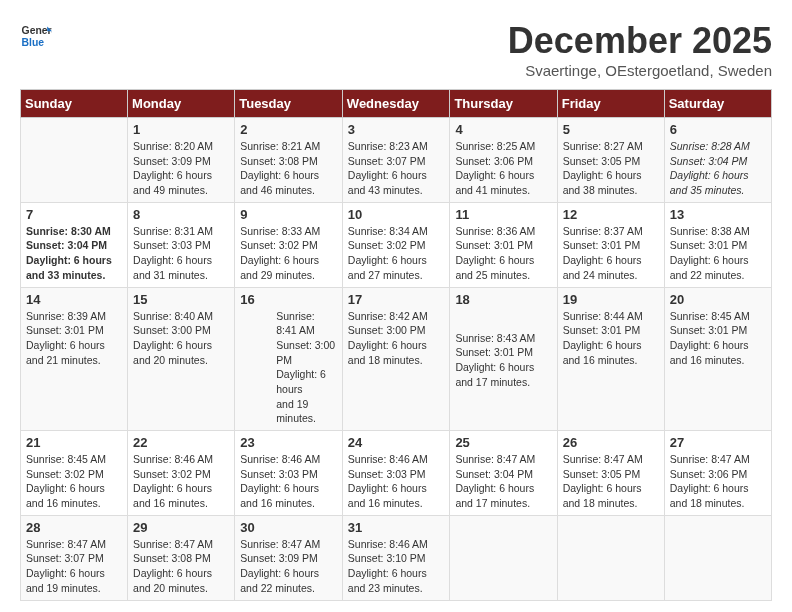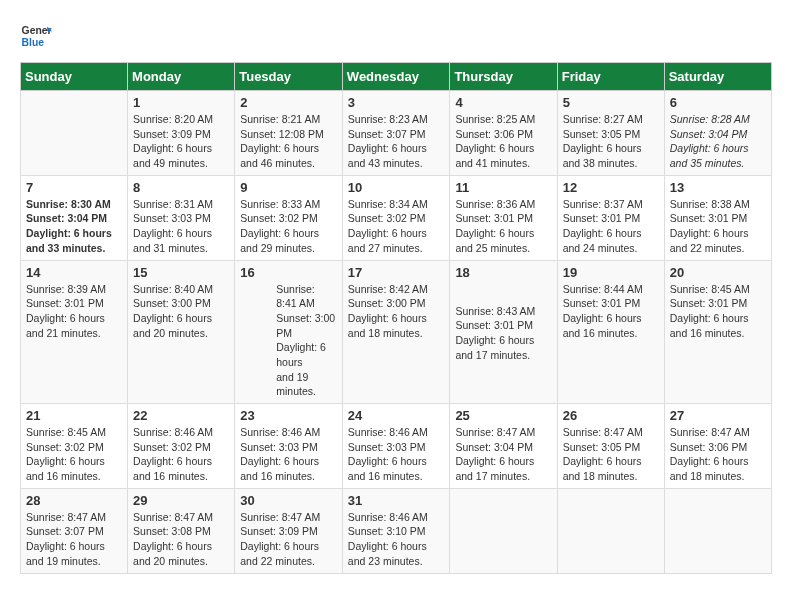--- a/index.html
+++ b/index.html
@@ -36,21 +36,21 @@
     .subtitle {
       font-size: 15px;
       color: #555;
     }
     table {
       width: 100%;
       border-collapse: collapse;
       font-size: 11px;
     }
     thead tr th {
-      background-color: #15803d;
+      background-color: #7f1d1d;
       color: #fff;
       padding: 6px 4px;
       text-align: left;
       font-size: 13px;
       font-weight: bold;
       border: 1px solid #ccc;
     }
     tbody tr td {
       vertical-align: top;
       padding: 4px 5px;
@@ -82,20 +82,24 @@
 <body>
 
 <div class="header-area">
   <div class="logo">
     <svg class="logo-icon" viewBox="0 0 40 40">
       <text x="2" y="18" font-size="13" font-weight="bold" fill="#333">General</text>
       <text x="2" y="32" font-size="13" font-weight="bold" fill="#1a6fc4">Blue</text>
       <polygon points="34,8 40,14 34,14" fill="#1a6fc4"></polygon>
     </svg>
   </div>
+  <div class="title-area">
+    <div class="main-title">December 2025</div>
+    <div class="subtitle">Svaertinge, OEstergoetland, Sweden</div>
+  </div>
 </div>
 
 <table>
   <thead>
     <tr>
     <th>Sunday</th>
         <th>Monday</th>
         <th>Tuesday</th>
         <th>Wednesday</th>
         <th>Thursday</th>
@@ -109,21 +113,21 @@
         <td>
           <span class="day-num">1</span>
           <div class="day-info" style="white-space: pre-line;">Sunrise: 8:20 AM
 Sunset: 3:09 PM
 Daylight: 6 hours
 and 49 minutes.</div>
         </td>
         <td>
           <span class="day-num">2</span>
           <div class="day-info" style="white-space: pre-line;">Sunrise: 8:21 AM
-Sunset: 12:08 PM
+Sunset: 3:08 PM
 Daylight: 6 hours
 and 46 minutes.</div>
         </td>
         <td>
           <span class="day-num">3</span>
           <div class="day-info" style="white-space: pre-line;">Sunrise: 8:23 AM
 Sunset: 3:07 PM
 Daylight: 6 hours
 and 43 minutes.</div>
         </td>

